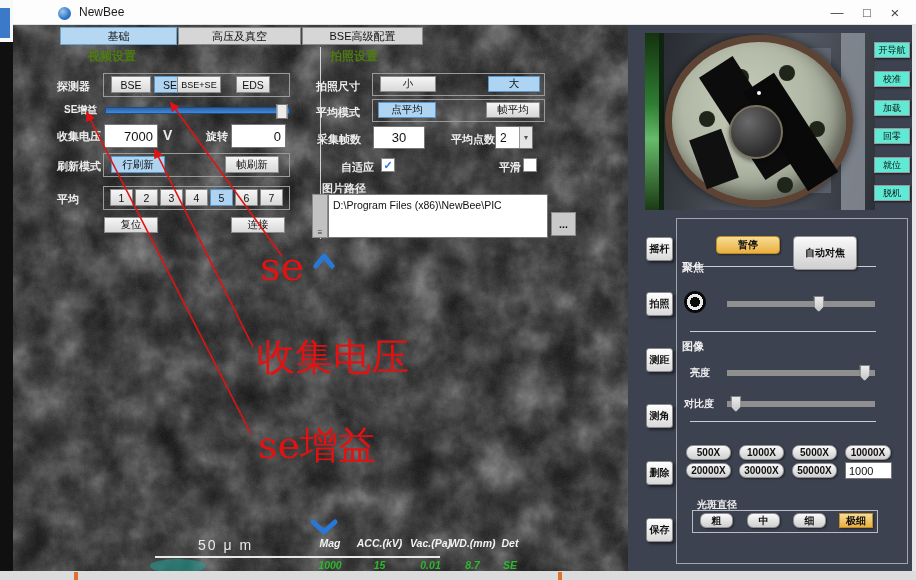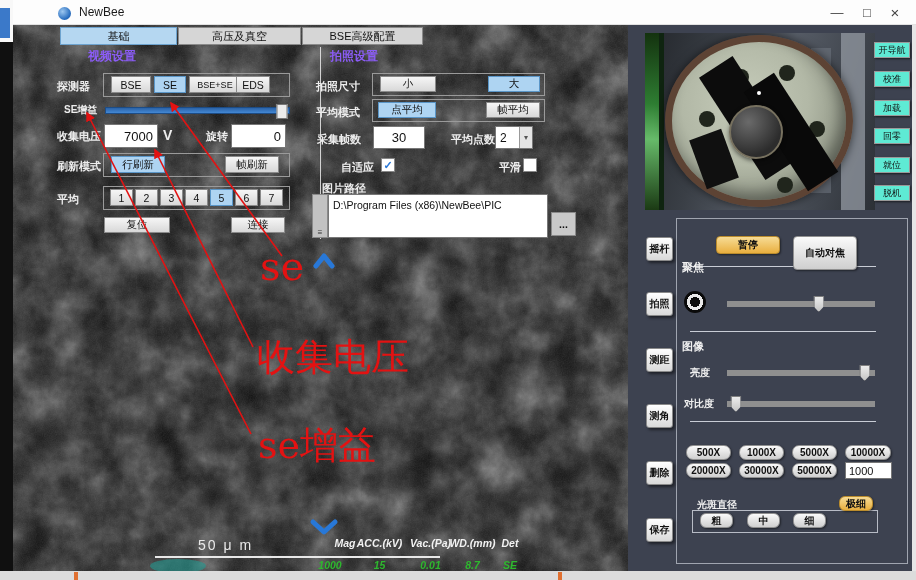--- a/index.html
+++ b/index.html
@@ -14,21 +14,21 @@
   .winbtn{top:2px;width:22px;height:20px;display:flex;align-items:center;justify-content:center;
           color:#444;font-size:13px;z-index:21;}
   
   .sem{left:13px;top:25px;width:615px;height:546px;background:#161616;z-index:1;overflow:hidden;}
   
   .tab{top:27px;height:18px;background:#d6d6d6;border:1px solid #8a8a8a;display:flex;align-items:center;
        justify-content:center;font-size:11px;color:#111;z-index:6;}
   .tab.active{background:#b5d7f1;border-color:#6da3cf;}
   
   .lbl{color:#ededed;font-size:11px;font-weight:600;white-space:nowrap;z-index:6;}
-  .sec{color:#8b5cf6;font-size:12px;font-weight:bold;z-index:6;}
+  .sec{color:#4d7c0f;font-size:12px;font-weight:bold;z-index:6;}
   .grp{border:1px solid #9a9a9a;z-index:6;}
   .btn{display:flex;align-items:center;justify-content:center;background:linear-gradient(#f6f6f6,#d8d8d8);
        border:1px solid #8a8a8a;font-size:10.5px;color:#111;z-index:7;cursor:default;}
   .btn.blue{background:#aed4f2;border-color:#5a96c8;}
   .inp{background:#fff;border:1px solid #777;font-size:13px;color:#111;display:flex;align-items:center;z-index:7;}
   .inp.right{justify-content:flex-end;padding-right:4px;}
   .inp.center{justify-content:center;}
   .cb{width:14px;height:14px;background:#fff;border:1px solid #888;display:flex;align-items:center;
       justify-content:center;font-size:11px;color:#2b79d8;font-weight:bold;z-index:7;}
   .divider-v{width:1px;background:rgba(235,235,235,.85);z-index:6;}
@@ -114,21 +114,21 @@
   <div class="abs tab active" style="left:60px;width:117px;">基础</div>
   <div class="abs tab" style="left:178px;width:123px;">高压及真空</div>
   <div class="abs tab" style="left:302px;width:121px;">BSE高级配置</div>
 
   <div class="abs sec" style="left:88px;top:48px;">视频设置</div>
 
   <div class="abs lbl" style="left:57px;top:79px;">探测器</div>
   <div class="abs grp" style="left:103px;top:73px;width:187px;height:24px;"></div>
   <div class="abs btn" style="left:111px;top:76px;width:40px;height:17px;">BSE</div>
   <div class="abs btn blue" style="left:154px;top:76px;width:32px;height:17px;">SE</div>
-  <div class="abs btn" style="left:189px;top:76px;width:52px;height:17px;font-size:9px;">BSE+SE</div>
+  <div class="abs btn" style="left:177px;top:76px;width:44px;height:17px;font-size:9px;">BSE+SE</div>
   <div class="abs btn" style="left:236px;top:76px;width:34px;height:17px;">EDS</div>
 
   <div class="abs lbl" style="left:64px;top:103px;font-size:10px;">SE增益</div>
   <div class="abs gain-track" style="left:105px;top:107px;width:185px;">
     <div class="gain-thumb" style="left: 96%;"></div>
   </div>
 
   <div class="abs lbl" style="left:57px;top:129px;">收集电压</div>
   <div class="abs inp right" style="left:104px;top:124px;width:54px;height:24px;">7000</div>
   <div class="abs lbl" style="left:163px;top:127px;font-size:14px;">V</div>
@@ -143,21 +143,21 @@
   <div class="abs lbl" style="left:57px;top:192px;">平均</div>
   <div class="abs grp" style="left:103px;top:186px;width:187px;height:24px;"></div>
   <div class="abs btn" style="left:110px;top:189px;width:23px;height:17px;">1</div>
   <div class="abs btn" style="left:135px;top:189px;width:23px;height:17px;">2</div>
   <div class="abs btn" style="left:160px;top:189px;width:23px;height:17px;">3</div>
   <div class="abs btn" style="left:185px;top:189px;width:23px;height:17px;">4</div>
   <div class="abs btn blue" style="left:210px;top:189px;width:23px;height:17px;">5</div>
   <div class="abs btn" style="left:235px;top:189px;width:23px;height:17px;">6</div>
   <div class="abs btn" style="left:260px;top:189px;width:23px;height:17px;">7</div>
 
-  <div class="abs btn" style="left:104px;top:217px;width:66px;height:16px;">复位</div>
+  <div class="abs btn" style="left:104px;top:217px;width:54px;height:16px;">复位</div>
   <div class="abs btn" style="left:231px;top:217px;width:54px;height:16px;">连接</div>
 
   <div class="abs divider-v" style="left:320px;top:47px;height:192px;"></div>
 
   <div class="abs sec" style="left:330px;top:48px;">拍照设置</div>
 
   <div class="abs lbl" style="left:316px;top:79px;">拍照尺寸</div>
   <div class="abs grp" style="left:372px;top:73px;width:173px;height:23px;"></div>
   <div class="abs btn" style="left:380px;top:76px;width:56px;height:16px;">小</div>
   <div class="abs btn blue" style="left:488px;top:76px;width:52px;height:16px;">大</div>
@@ -187,21 +187,21 @@
   <div class="abs inp" style="left:328px;top:194px;width:220px;height:44px;font-size:10.5px;align-items:flex-start;padding:4px;">D:\Program Files (x86)\NewBee\PIC</div>
   <div class="abs btn" style="left:551px;top:212px;width:25px;height:24px;font-weight:bold;background:#c9c9c9;">...</div>
 
   <div class="abs ann" style="left:260px;top:246px;font-size:40px;">se</div>
   <div class="abs ann" style="left:257px;top:338px;font-size:38px;">收集电压</div>
   <div class="abs ann" style="left:258px;top:426px;font-size:38px;">se增益</div>
 
   <div class="abs" style="left:198px;top:537px;color:#eaeaea;font-size:14px;letter-spacing:2px;z-index:6;">50 μ m</div>
   <div class="abs" style="left:155px;top:556px;width:285px;height:2px;background:#e8e8e8;z-index:6;"></div>
 
-  <div class="abs sh" style="left:320px;top:537px;width:50px;">Mag</div>
+  <div class="abs sh" style="left:305px;top:537px;width:50px;">Mag</div>
   <div class="abs sh" style="left:352px;top:537px;width:55px;">ACC.(kV)</div>
   <div class="abs sh" style="left:403px;top:537px;width:55px;">Vac.(Pa)</div>
   <div class="abs sh" style="left:445px;top:537px;width:55px;">WD.(mm)</div>
   <div class="abs sh" style="left:490px;top:537px;width:40px;">Det</div>
   <div class="abs sv" style="left:305px;top:559px;width:50px;">1000</div>
   <div class="abs sv" style="left:352px;top:559px;width:55px;">15</div>
   <div class="abs sv" style="left:403px;top:559px;width:55px;">0.01</div>
   <div class="abs sv" style="left:445px;top:559px;width:55px;">8.7</div>
   <div class="abs sv" style="left:490px;top:559px;width:40px;">SE</div>
 
@@ -270,21 +270,21 @@
   <div class="abs pill" style="left:686px;top:463px;width:45px;height:15px;">20000X</div>
   <div class="abs pill" style="left:739px;top:463px;width:45px;height:15px;">30000X</div>
   <div class="abs pill" style="left:792px;top:463px;width:45px;height:15px;">50000X</div>
   <div class="abs inp" style="left:845px;top:462px;width:47px;height:17px;font-size:11px;padding-left:3px;">1000</div>
 
   <div class="abs plbl" style="left:697px;top:498px;font-size:10px;">光斑直径</div>
   <div class="abs grp" style="left:692px;top:510px;width:186px;height:23px;border-color:#b8bcc6;"></div>
   <div class="abs pill" style="left:700px;top:513px;width:33px;height:15px;border-radius:6px;">粗</div>
   <div class="abs pill" style="left:747px;top:513px;width:33px;height:15px;border-radius:6px;">中</div>
   <div class="abs pill" style="left:793px;top:513px;width:33px;height:15px;border-radius:6px;">细</div>
-  <div class="abs pill amber" style="left:839px;top:496px;width:34px;height:15px;border-radius:6px;">极细</div>
+  <div class="abs pill amber" style="left:839px;top:513px;width:34px;height:15px;border-radius:0;">极细</div>
 
   <div class="abs edge" style="left:912px;top:25px;width:4px;height:546px;background:#e6e6e6;"></div>
   <div class="abs edge" style="left:0;top:571px;width:916px;height:9px;background:#dcdcdc;"></div>
   <div class="abs edge" style="left:74px;top:572px;width:4px;height:8px;background:#e07030;"></div>
   <div class="abs edge" style="left:558px;top:572px;width:4px;height:8px;background:#e07030;"></div>
 
   <svg class="overlay" width="916" height="580" viewBox="0 0 916 580">
     <defs>
       <marker id="arr" markerWidth="7" markerHeight="7" refX="5" refY="3" orient="auto">
         <path d="M0,0 L6,3 L0,6 z" fill="#e31212"></path>

